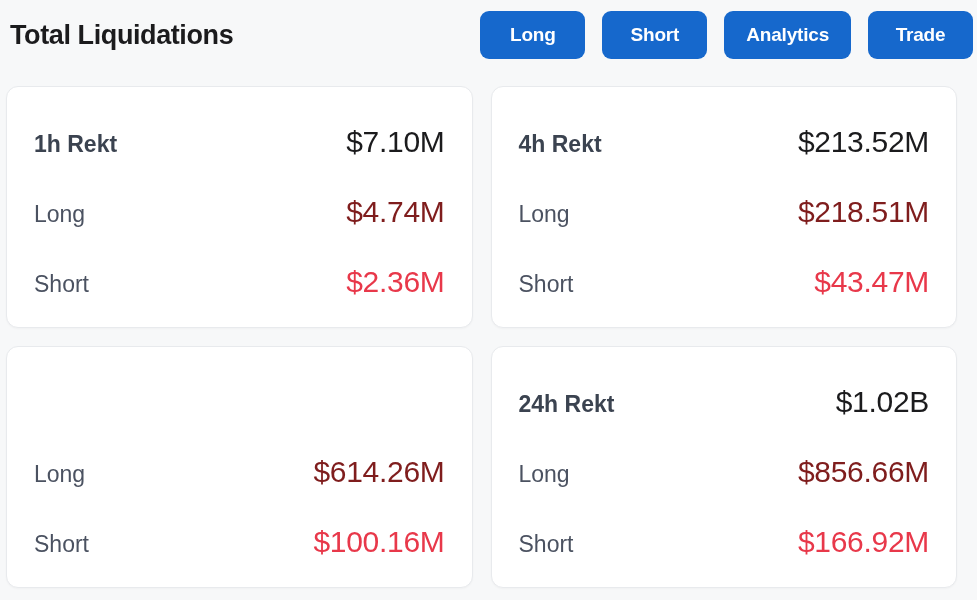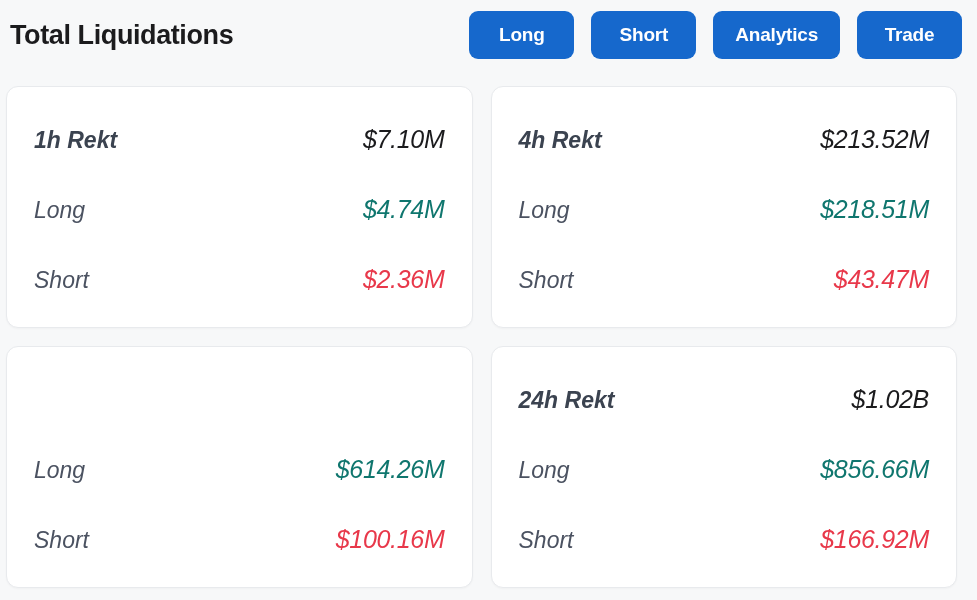--- a/index.html
+++ b/index.html
@@ -23,21 +23,21 @@
     position: relative;
     background: #f7f8f9;
   }
 
   
   .header {
     height: 70px;
     display: flex;
     align-items: center;
     justify-content: space-between;
-    padding: 0 15px 0 10px;
+    padding: 0 4px 0 10px;
   }
 
   .page-title {
     font-size: 27px;
     font-weight: bold;
     color: #1b1b1d;
     letter-spacing: -0.4px;
     line-height: 1;
     white-space: nowrap;
   }
@@ -67,21 +67,20 @@
     white-space: nowrap;
   }
 
   
   .grid {
     padding: 16px 20px 0 6px;
     display: grid;
     grid-template-columns: 1fr 1fr;
     column-gap: 18px;
     row-gap: 18px;
-    font-style: italic;
   }
 
   .card {
     background: #ffffff;
     border: 1px solid #e8eaed;
     border-radius: 12px;
     height: 242px;
     padding: 38px 27px 0 27px;
     box-shadow: 0 1px 2px rgba(16, 24, 40, 0.03);
   }
@@ -99,28 +98,28 @@
     font-weight: normal;
     white-space: nowrap;
   }
 
   .row-label.is-title {
     font-weight: bold;
     color: #3b4350;
   }
 
   .row-value {
-    font-size: 25px;
+    font-size: 30px;
     color: #1b1b1d;
     font-weight: normal;
     white-space: nowrap;
     letter-spacing: -0.3px;
   }
 
-  .row-value.is-long  { color: #0f766e; }
+  .row-value.is-long  { color: #7f1d1d; }
   .row-value.is-short { color: #e8384a; }
 </style>
 </head>
 <body>
 
 <div class="page">
 
   <div class="header">
     <div class="page-title">Total Liquidations</div>
 

